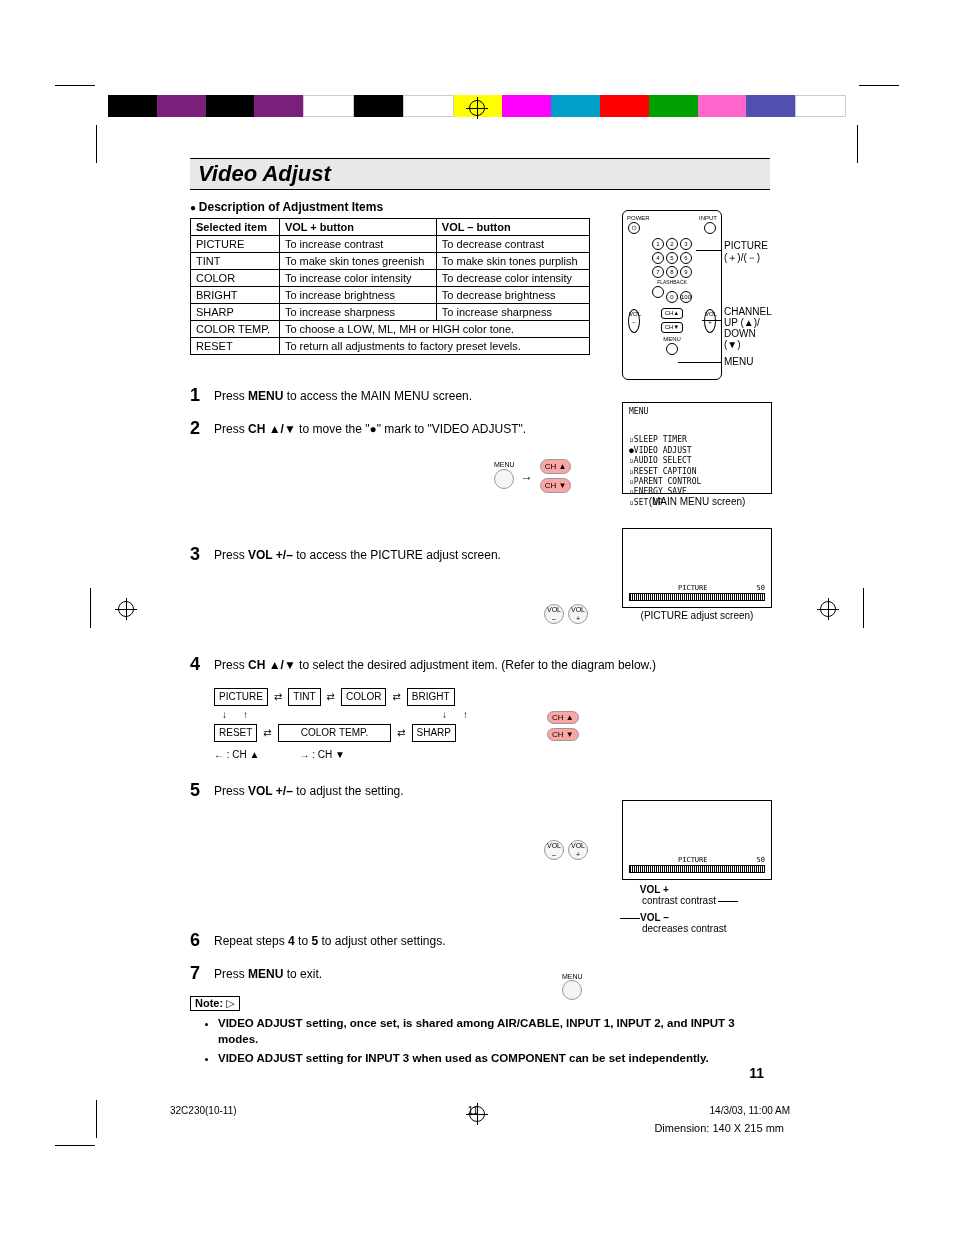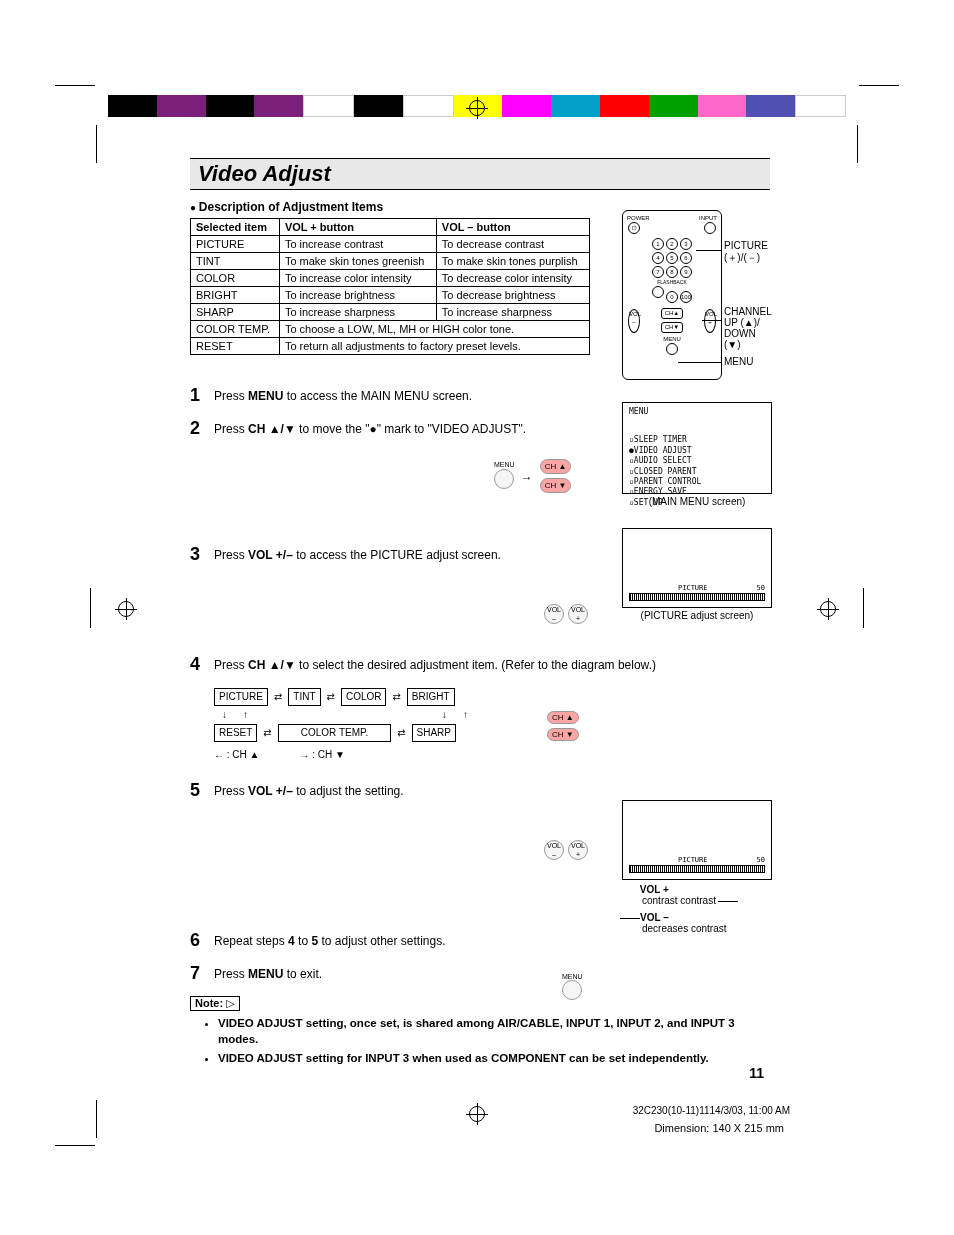--- a/index.html
+++ b/index.html
@@ -103,21 +103,21 @@
   .flow-box { border:1px solid #000; padding:1px 4px; font-size:10px; }
   .arrow-icon { font-size:10px; }
 
   .note-box { border:1px solid #000; display:inline-block; padding:0 4px; font-weight:bold; font-size:11px;}
   .note-arrow::after { content:" ▷"; font-weight:normal; }
 
   ul.notes { margin:4px 0 0 28px; padding:0;font-weight:bold; }
   ul.notes li { font-size:11.5px; line-height:1.4; margin-bottom:3px; }
 
   .page-num { position:absolute; right:190px; top:1065px; font-weight:bold; font-size:14px; }
-  .footer { position:absolute; left:170px; top:1105px; width:620px; font-size:10px; display:flex; justify-content:flex-end; }
+  .footer { position:absolute; left:170px; top:1105px; width:620px; font-size:10px; display:flex; justify-content:space-between; }
   .dimension { position:absolute; right:170px; top:1122px; font-size:11px; }
 
   .leaderline { border-top:1px solid #000; display:inline-block; }
 </style>
 </head>
 <body>
 
 <div class="page">
 
   <div class="colorbar">
@@ -256,21 +256,21 @@
         </div>
       </div>
 
       <div style="position:absolute; left:432px; top:244px; width:150px;">
         <div class="screen-box" style="height:82px;">
           <div>MENU</div>
           <div style="margin-top:18px;">
             <div>▫<span>SLEEP TIMER</span></div>
             <div>●<span>VIDEO ADJUST</span></div>
             <div>▫<span>AUDIO SELECT</span></div>
-            <div>▫<span>CLOSED PARENT</span></div>
+            <div>▫<span>RESET CAPTION</span></div>
             <div>▫<span>PARENT CONTROL</span></div>
             <div>▫<span>ENERGY SAVE</span></div>
             <div>▫<span>SET UP</span></div>
           </div>
         </div>
         <div class="screen-caption">(MAIN MENU screen)</div>
       </div>
 
       <div class="step" style="margin-top:50px;">
         <div class="step-num">3</div>

